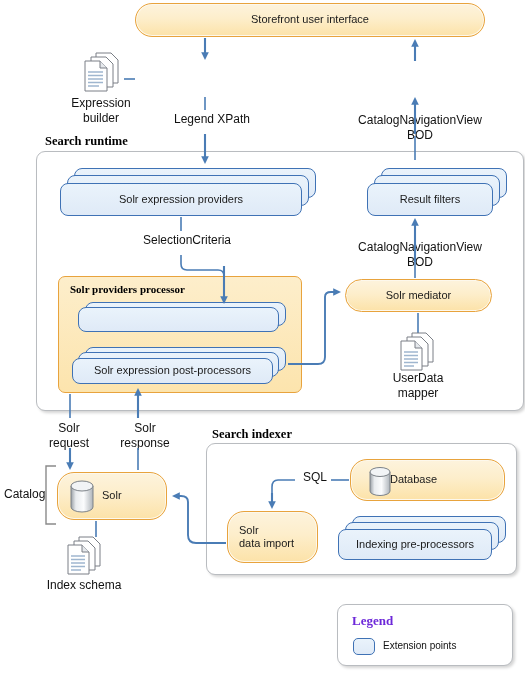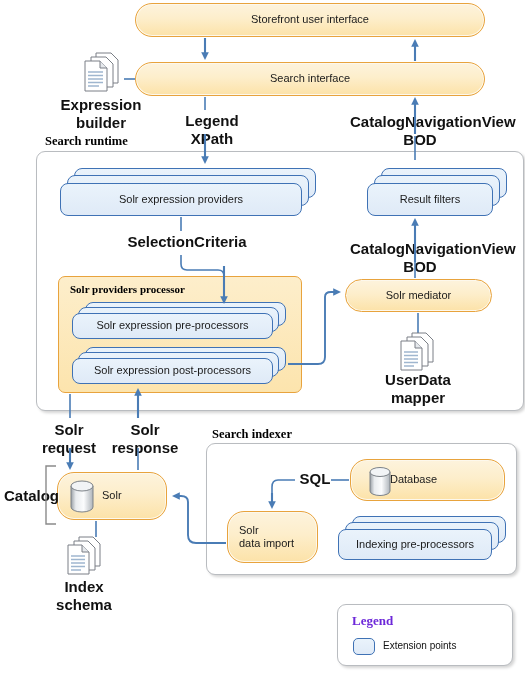--- a/index.html
+++ b/index.html
@@ -53,22 +53,22 @@
     border:1.3px solid #e8a33d;border-radius:7px;
     background:linear-gradient(180deg,#fdeecb 0%,#fce4ad 100%);
   }
   .gpanel-title{
     position:absolute;font-size:11px;font-weight:bold;color:#000;
     font-family:"Liberation Serif","DejaVu Serif",serif;white-space:nowrap;
   }
 
   
   .lbl{
-    position:absolute;font-size:15px;color:#111;line-height:1.22;
-    text-align:center;white-space:pre-line;font-weight:bold;
+    position:absolute;font-size:12px;color:#111;line-height:1.22;
+    text-align:center;white-space:pre-line;
   }
   .lbl.l{text-align:left;}
 
   
   .legend-title{
     position:absolute;font-size:13px;font-weight:bold;color:#6d28d9;
     font-family:"Liberation Serif","DejaVu Serif",serif;
     text-align:center;
   }
   .legend-swatch{
@@ -85,23 +85,20 @@
 </style>
 </head>
 <body>
 
 <div id="stage">
 
   <div class="node obox" style="left:135px;top:3px;width:350px;height:34px;">
     <span>Storefront user interface</span>
   </div>
 
-  <div class="node obox" style="left:135px;top:62px;width:350px;height:34px;">
-    <span>Search interface</span>
-  </div>
 
   <div class="panel-title" style="left:45px;top:134px;">Search runtime</div>
   <div class="panel" style="left:36px;top:151px;width:488px;height:260px;"></div>
 
   <div class="stack" style="left:367px;top:168px;width:140px;height:48px;">
     <div class="lay" style="left:14px;top:0px;width:126px;height:30px;"></div>
     <div class="lay" style="left:7px;top:7px;width:126px;height:31px;"></div>
     <div class="lay top" style="left:0px;top:15px;width:126px;height:33px;">
       <span>Result filters</span>
     </div>
@@ -114,23 +111,20 @@
       <span>Solr expression providers</span>
     </div>
   </div>
 
   <div class="gpanel" style="left:58px;top:276px;width:244px;height:117px;"></div>
   <div class="gpanel-title" style="left:70px;top:283px;">Solr providers processor</div>
 
   <div class="stack" style="left:72px;top:302px;width:214px;height:40px;">
     <div class="lay" style="left:13px;top:0px;width:201px;height:24px;"></div>
     <div class="lay" style="left:6px;top:5px;width:201px;height:25px;"></div>
-    <div class="lay top" style="left:0px;top:11px;width:201px;height:26px;">
-      <span>Solr expression pre-processors</span>
-    </div>
   </div>
 
   <div class="stack" style="left:72px;top:347px;width:214px;height:40px;">
     <div class="lay" style="left:13px;top:0px;width:201px;height:24px;"></div>
     <div class="lay" style="left:6px;top:5px;width:201px;height:25px;"></div>
     <div class="lay top" style="left:0px;top:11px;width:201px;height:26px;">
       <span>Solr expression post-processors</span>
     </div>
   </div>
 

